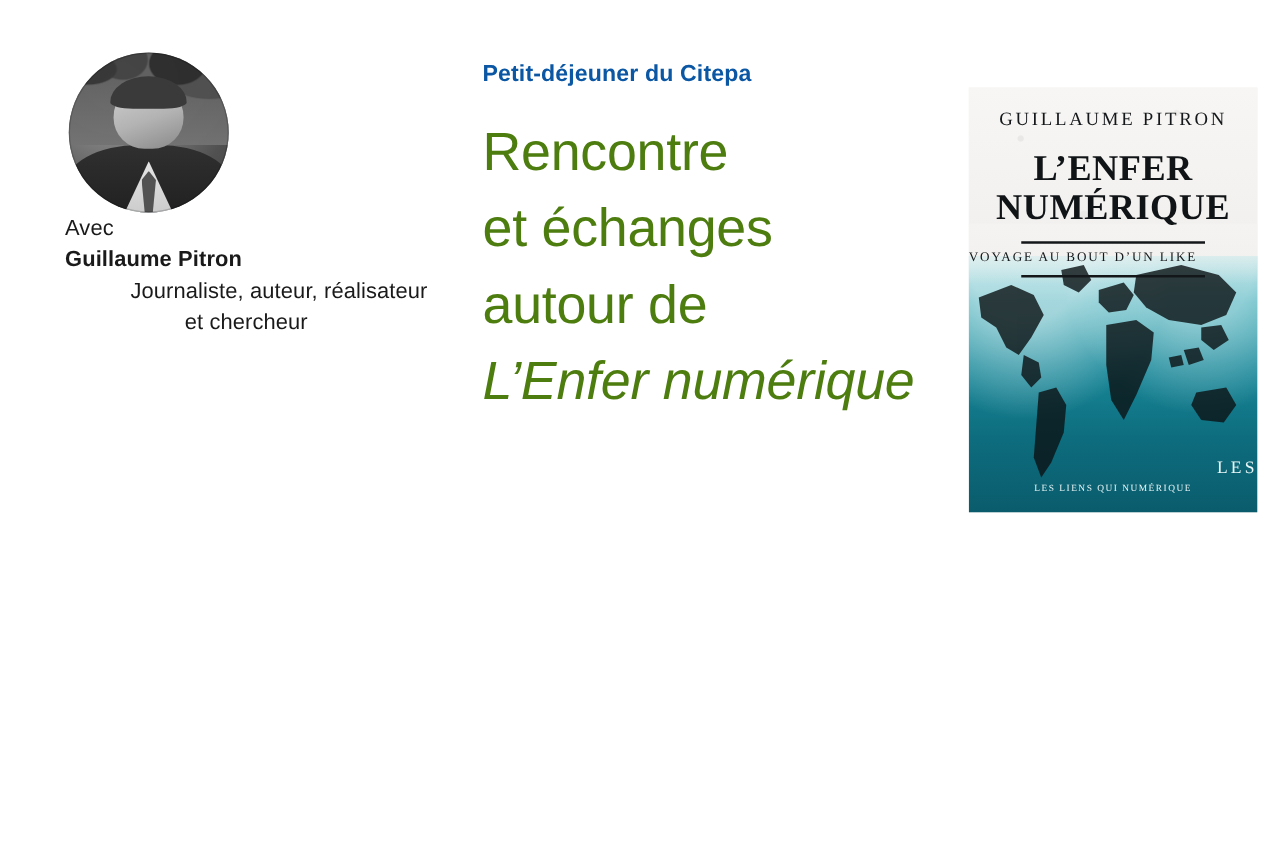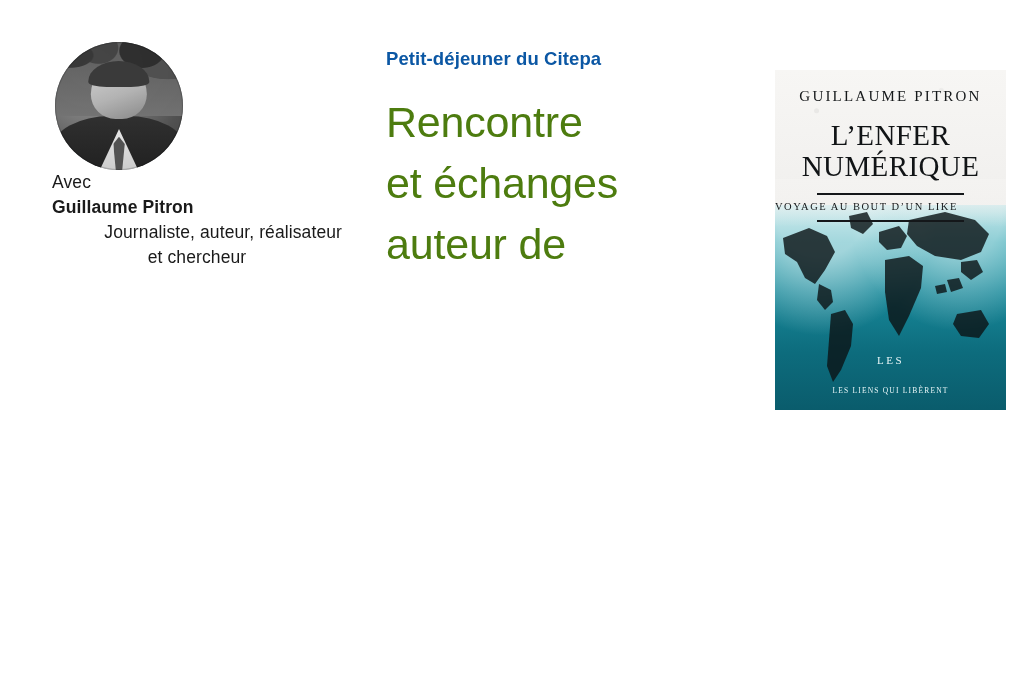--- a/index.html
+++ b/index.html
@@ -181,21 +181,21 @@
     font-size: 15px;
     letter-spacing: 2.2px;
     color: #15181a;
   }
   .book .title {
     position: absolute;
     top: 50px;
     left: 0; right: 0;
     text-align: center;
     font-family: "Liberation Serif", serif;
-    font-weight: 400;
+    font-weight: 700;
     font-size: 29px;
     line-height: 1.08;
     letter-spacing: .4px;
     color: #111416;
   }
   .book .rule {
     position: absolute;
     top: 123px;
     left: 42px;
     right: 42px;
@@ -247,23 +247,24 @@
     left: 0; right: 0;
     text-align: center;
     color: #e8f6f7;
     font-family: "Liberation Serif", serif;
     font-size: 7.5px;
     letter-spacing: 1.2px;
     line-height: 1.5;
   }
   .book .imprint .mark {
     display: block;
-    font-size: 11px;
+    font-size: 14px;
     letter-spacing: 2.5px;
-    margin-bottom: 16px;
+    margin-bottom: 0;
+    text-align: right;
   }
 </style>
 </head>
 <body>
 
 <div class="slide">
 
   <div class="speaker">
 
     <div class="avatar-wrap">
@@ -284,21 +285,22 @@
       <span class="l-role1">Journaliste, auteur, réalisateur</span>
       <span class="l-role2">et chercheur</span>
     </div>
   </div>
 
   <div class="center">
     <p class="eyebrow">Petit-déjeuner du Citepa</p>
     <div class="headline">
       <span class="ln">Rencontre</span>
       <span class="ln">et échanges</span>
-      <span class="ln">auteur de</span>
+      <span class="ln">autour de</span>
+      <span class="ln italic">L’Enfer numérique</span>
     </div>
   </div>
 
   <div class="book">
     <div class="paper"></div>
 
     <div class="sea"></div>
 
     <svg class="continents" viewBox="0 0 231 340" preserveAspectRatio="none">
       <g fill="#0c1416" opacity="0.88">
@@ -328,17 +330,17 @@
     <div class="title">
       <span>L’ENFER</span><br>
       <span>NUMÉRIQUE</span>
     </div>
     <div class="rule"></div>
     <div class="subtitle">VOYAGE AU BOUT D’UN LIKE</div>
     <div class="rule2"></div>
 
     <div class="imprint">
       <span class="mark">LES</span>
-      <span>LES LIENS QUI LIBÈRENT</span>
+      <span>LES LIENS QUI NUMÉRIQUE</span>
     </div>
   </div>
 
 </div>
 
 </body></html>

